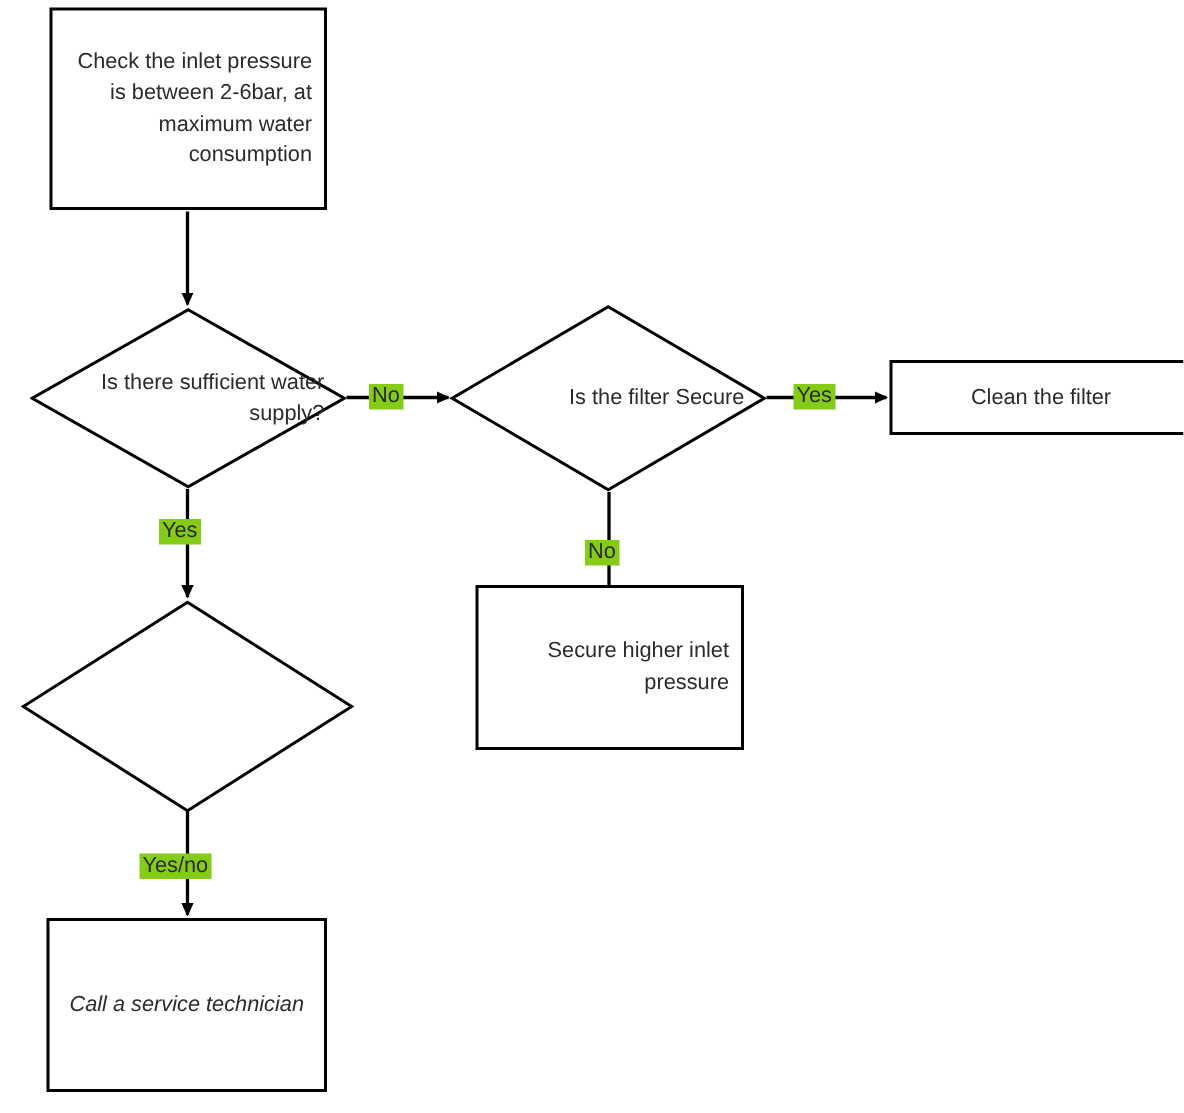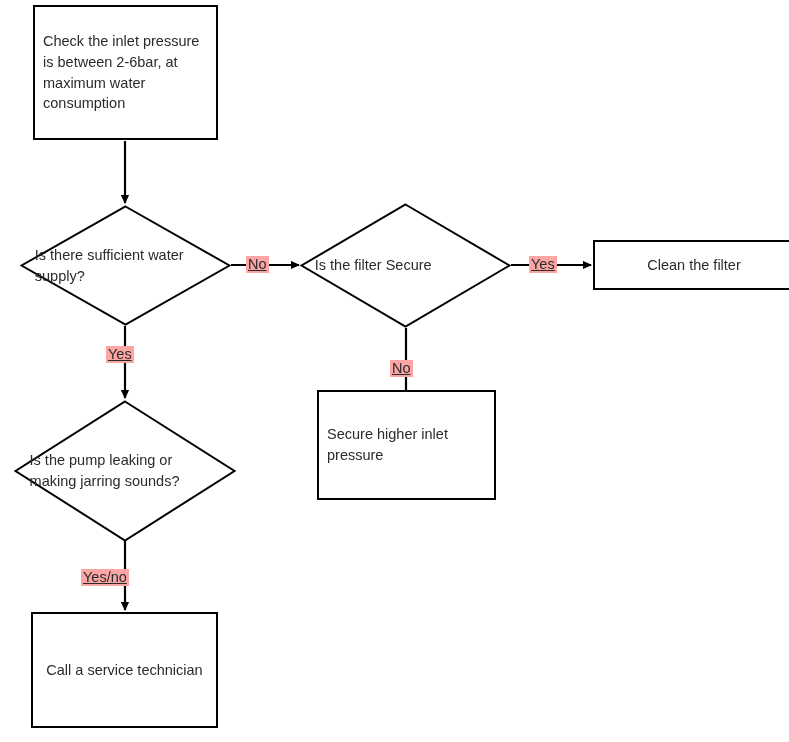--- a/index.html
+++ b/index.html
@@ -24,21 +24,21 @@
     top: 0;
     width: 789px;
     height: 742px;
   }
   .node {
     position: absolute;
     box-sizing: border-box;
     display: flex;
     align-items: center;
     justify-content: center;
-    text-align: left;
+    text-align: right;
   }
   .process-box {
     background: #ffffff;
     border: 2px solid #000000;
     color: #2b2b2b;
     font-size: 14.5px;
     line-height: 1.42;
     padding: 4px 8px;
   }
   .decision {
@@ -58,24 +58,23 @@
     position: relative;
     z-index: 2;
     width: 86%;
     padding: 0 2px;
   }
   .edge-label {
     position: absolute;
     color: #2b2b2b;
     font-size: 14.5px;
     line-height: 1;
-    background: #fca5a5;
+    background: #84cc16;
     padding: 1px 2px;
     white-space: nowrap;
-    text-decoration: underline;
   }
 </style>
 </head>
 <body>
 
 <div id="flowchart-canvas">
 
   <svg id="edges-layer" viewBox="0 0 789 742" xmlns="http://www.w3.org/2000/svg">
     <defs>
       <marker id="arrowhead" markerWidth="9" markerHeight="9" refX="8" refY="4.5" orient="auto" markerUnits="userSpaceOnUse">
@@ -119,30 +118,29 @@
   </div>
 
   <div class="node process-box" style="left:317px; top:390px; width:179px; height:110px;">
     <span>Secure higher inlet pressure</span>
   </div>
 
   <div class="node decision" style="left:14px; top:400px; width:222px; height:142px;">
     <svg class="decision-shape" viewBox="0 0 222 142" preserveAspectRatio="none">
       <polygon points="111,1.5 220.5,71 111,140.5 1.5,71" fill="#ffffff" stroke="#000000" stroke-width="2"></polygon>
     </svg>
-    <span class="decision-label">Is the pump leaking or making jarring sounds?</span>
   </div>
 
-  <div class="node process-box" style="left:31px; top:612px; width:187px; height:116px;">
+  <div class="node process-box" style="left:31px; top:612px; width:187px; height:116px;font-style:italic;">
     <span>Call a service technician</span>
   </div>
 
   <div class="edge-label" style="left:246px; top:256px;">No</div>
 
   <div class="edge-label" style="left:106px; top:346px;">Yes</div>
 
   <div class="edge-label" style="left:529px; top:256px;">Yes</div>
 
   <div class="edge-label" style="left:390px; top:360px;">No</div>
 
-  <div class="edge-label" style="left:81px; top:569px;">Yes/no</div>
+  <div class="edge-label" style="left:93px; top:569px;">Yes/no</div>
 
 </div>
 
 </body></html>

